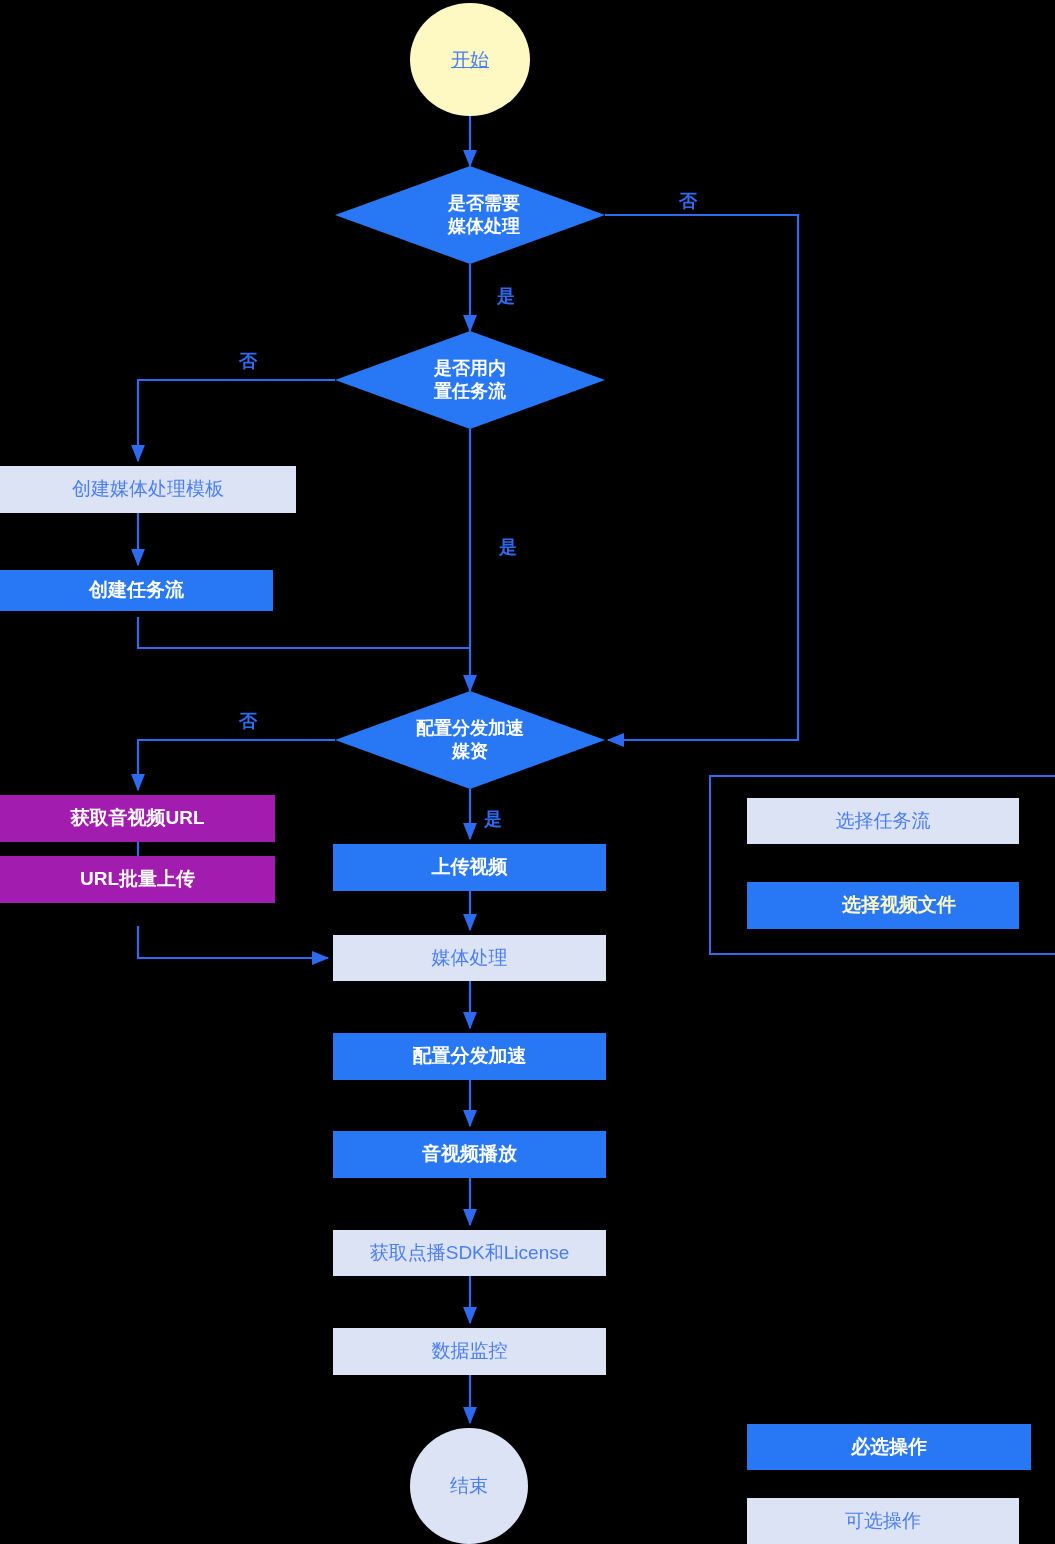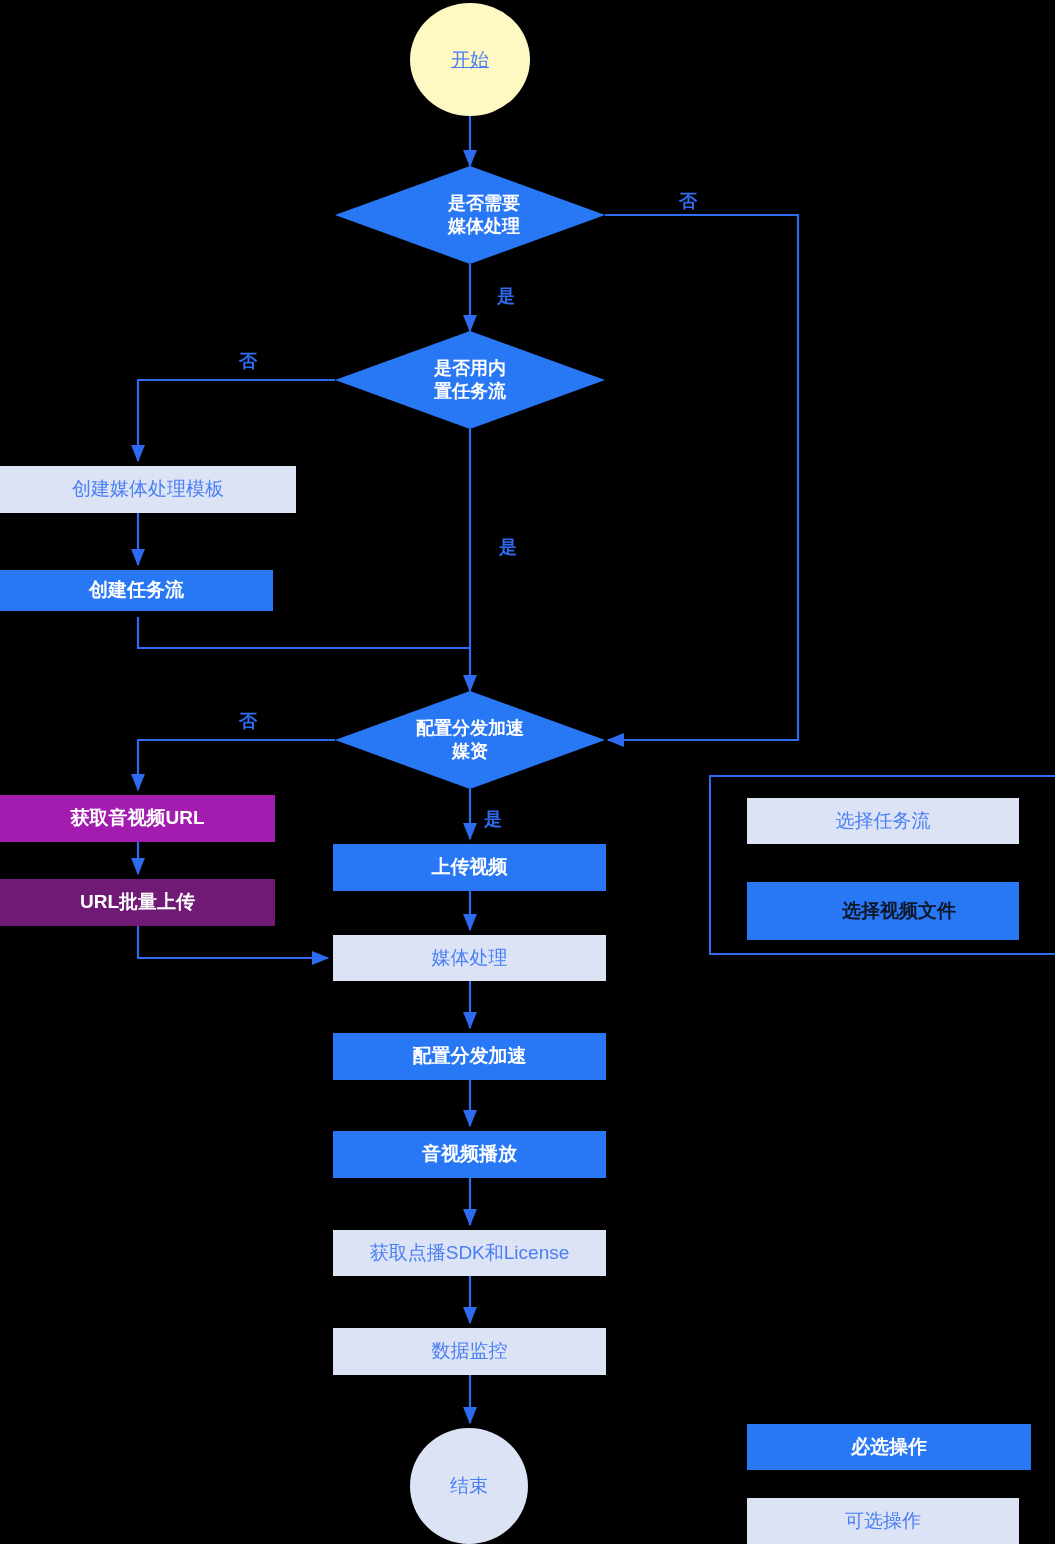--- a/index.html
+++ b/index.html
@@ -57,30 +57,30 @@
 媒体处理</div>
       <div class="diamond-label" style="left: 335px; top: 331px; width: 270px; height: 98px; display: flex; align-items: center; justify-content: center;">是否用内
 置任务流</div>
       <div class="diamond-label" style="left: 335px; top: 691px; width: 270px; height: 98px; display: flex; align-items: center; justify-content: center;">配置分发加速
 媒资</div>
       <div class="node term" style="left: 410px; top: 3px; width: 120px; height: 113px; background: #fef9c3; color: rgb(74, 126, 245); text-decoration: underline;">开始</div>
       <div class="node term" style="left: 410px; top: 1428px; width: 118px; height: 116px; background: rgb(219, 227, 244); color: rgb(74, 126, 245); text-align: center;">结束</div>
       <div class="node rect-light" style="left: 0px; top: 466px; width: 296px; height: 47px; background: rgb(219, 227, 244); color: rgb(74, 126, 245);">创建媒体处理模板</div>
       <div class="node rect-solid" style="left: 0px; top: 570px; width: 273px; height: 41px; background: rgb(40, 120, 245); color: rgb(255, 255, 255);">创建任务流</div>
       <div class="node rect-solid" style="left: 0px; top: 795px; width: 275px; height: 47px; background: #a21caf; color: rgb(255, 255, 255);">获取音视频URL</div>
-      <div class="node rect-solid" style="left: 0px; top: 879px; width: 275px; height: 47px; background: #701a75; color: rgb(255, 255, 255);">URL批量上传</div>
+      <div class="node rect-solid" style="left: 0px; top: 856px; width: 275px; height: 47px; background: #a21caf; color: rgb(255, 255, 255);">URL批量上传</div>
       <div class="node rect-solid" style="left: 333px; top: 844px; width: 273px; height: 47px; background: rgb(40, 120, 245); color: rgb(255, 255, 255);">上传视频</div>
       <div class="node rect-light" style="left: 333px; top: 935px; width: 273px; height: 46px; background: rgb(219, 227, 244); color: rgb(74, 126, 245);">媒体处理</div>
       <div class="node rect-solid" style="left: 333px; top: 1033px; width: 273px; height: 47px; background: rgb(40, 120, 245); color: rgb(255, 255, 255);">配置分发加速</div>
       <div class="node rect-solid" style="left: 333px; top: 1131px; width: 273px; height: 47px; background: rgb(40, 120, 245); color: rgb(255, 255, 255);">音视频播放</div>
       <div class="node rect-light" style="left: 333px; top: 1230px; width: 273px; height: 46px; background: rgb(219, 227, 244); color: rgb(74, 126, 245);">获取点播SDK和License</div>
       <div class="node rect-light" style="left: 333px; top: 1328px; width: 273px; height: 47px; background: rgb(219, 227, 244); color: rgb(74, 126, 245);">数据监控</div>
       <div class="group-box" style="left: 709px; top: 775px; width: 348px; height: 180px; border-color: rgb(47, 107, 240);"></div>
       <div class="node rect-light" style="left: 747px; top: 798px; width: 272px; height: 46px; background: rgb(219, 227, 244); color: rgb(74, 126, 245);">选择任务流</div>
-      <div class="node rect-solid" style="left: 747px; top: 882px; width: 272px; height: 58px; background: rgb(40, 120, 245); color: #0f172a; padding-left: 32px;">选择视频文件</div>
+      <div class="node rect-solid" style="left: 747px; top: 882px; width: 272px; height: 47px; background: rgb(40, 120, 245); color: #fef9c3; padding-left: 32px;">选择视频文件</div>
       <div class="node rect-solid legend-item" style="left: 747px; top: 1424px; width: 284px; height: 46px; background: rgb(40, 120, 245); color: rgb(255, 255, 255);">必选操作</div>
       <div class="node rect-light legend-item" style="left: 747px; top: 1498px; width: 272px; height: 46px; background: rgb(219, 227, 244); color: rgb(74, 126, 245);">可选操作</div>
       <div class="edge-label" style="left: 679px; top: 192px; color: rgb(47, 107, 240);">否</div>
       <div class="edge-label" style="left: 497px; top: 287px; color: rgb(47, 107, 240);">是</div>
       <div class="edge-label" style="left: 239px; top: 352px; color: rgb(47, 107, 240);">否</div>
       <div class="edge-label" style="left: 499px; top: 538px; color: rgb(47, 107, 240);">是</div>
       <div class="edge-label" style="left: 239px; top: 712px; color: rgb(47, 107, 240);">否</div>
       <div class="edge-label" style="left: 484px; top: 810px; color: rgb(47, 107, 240);">是</div>
     </div>
 

